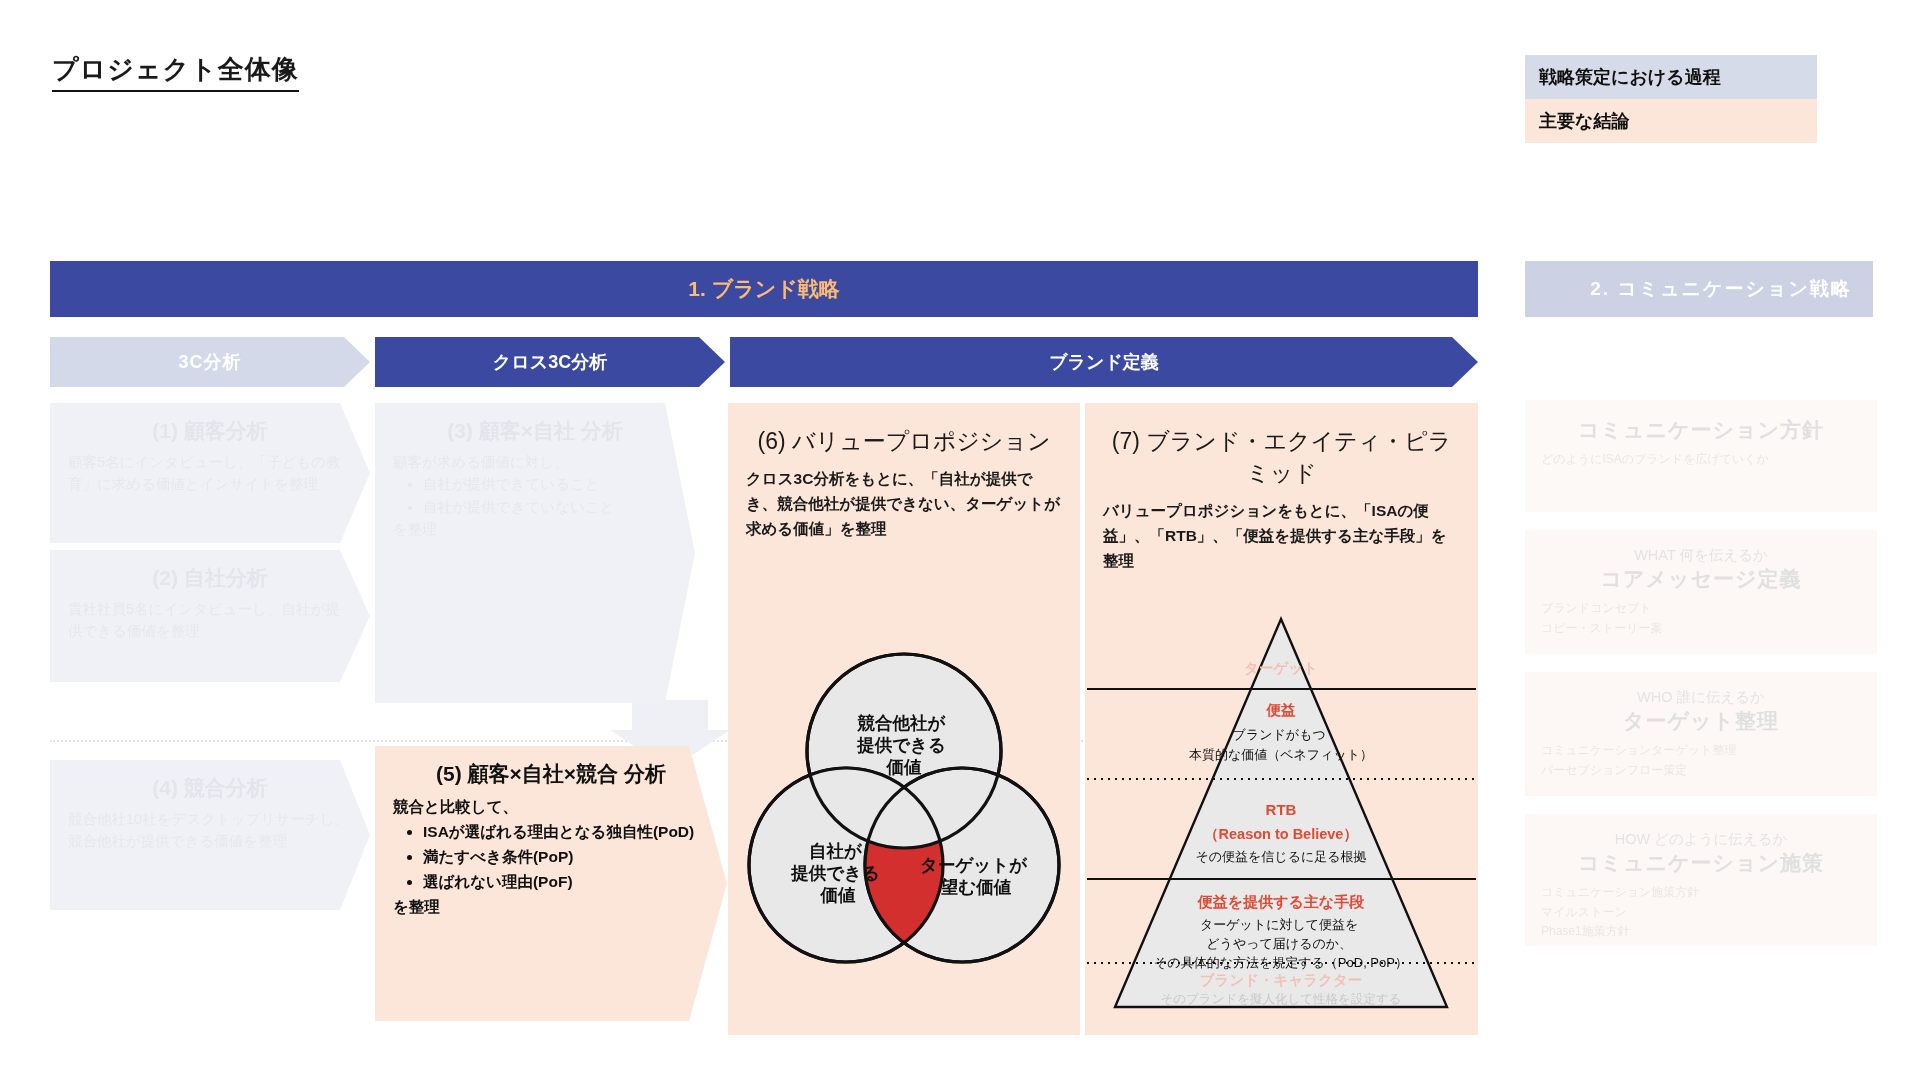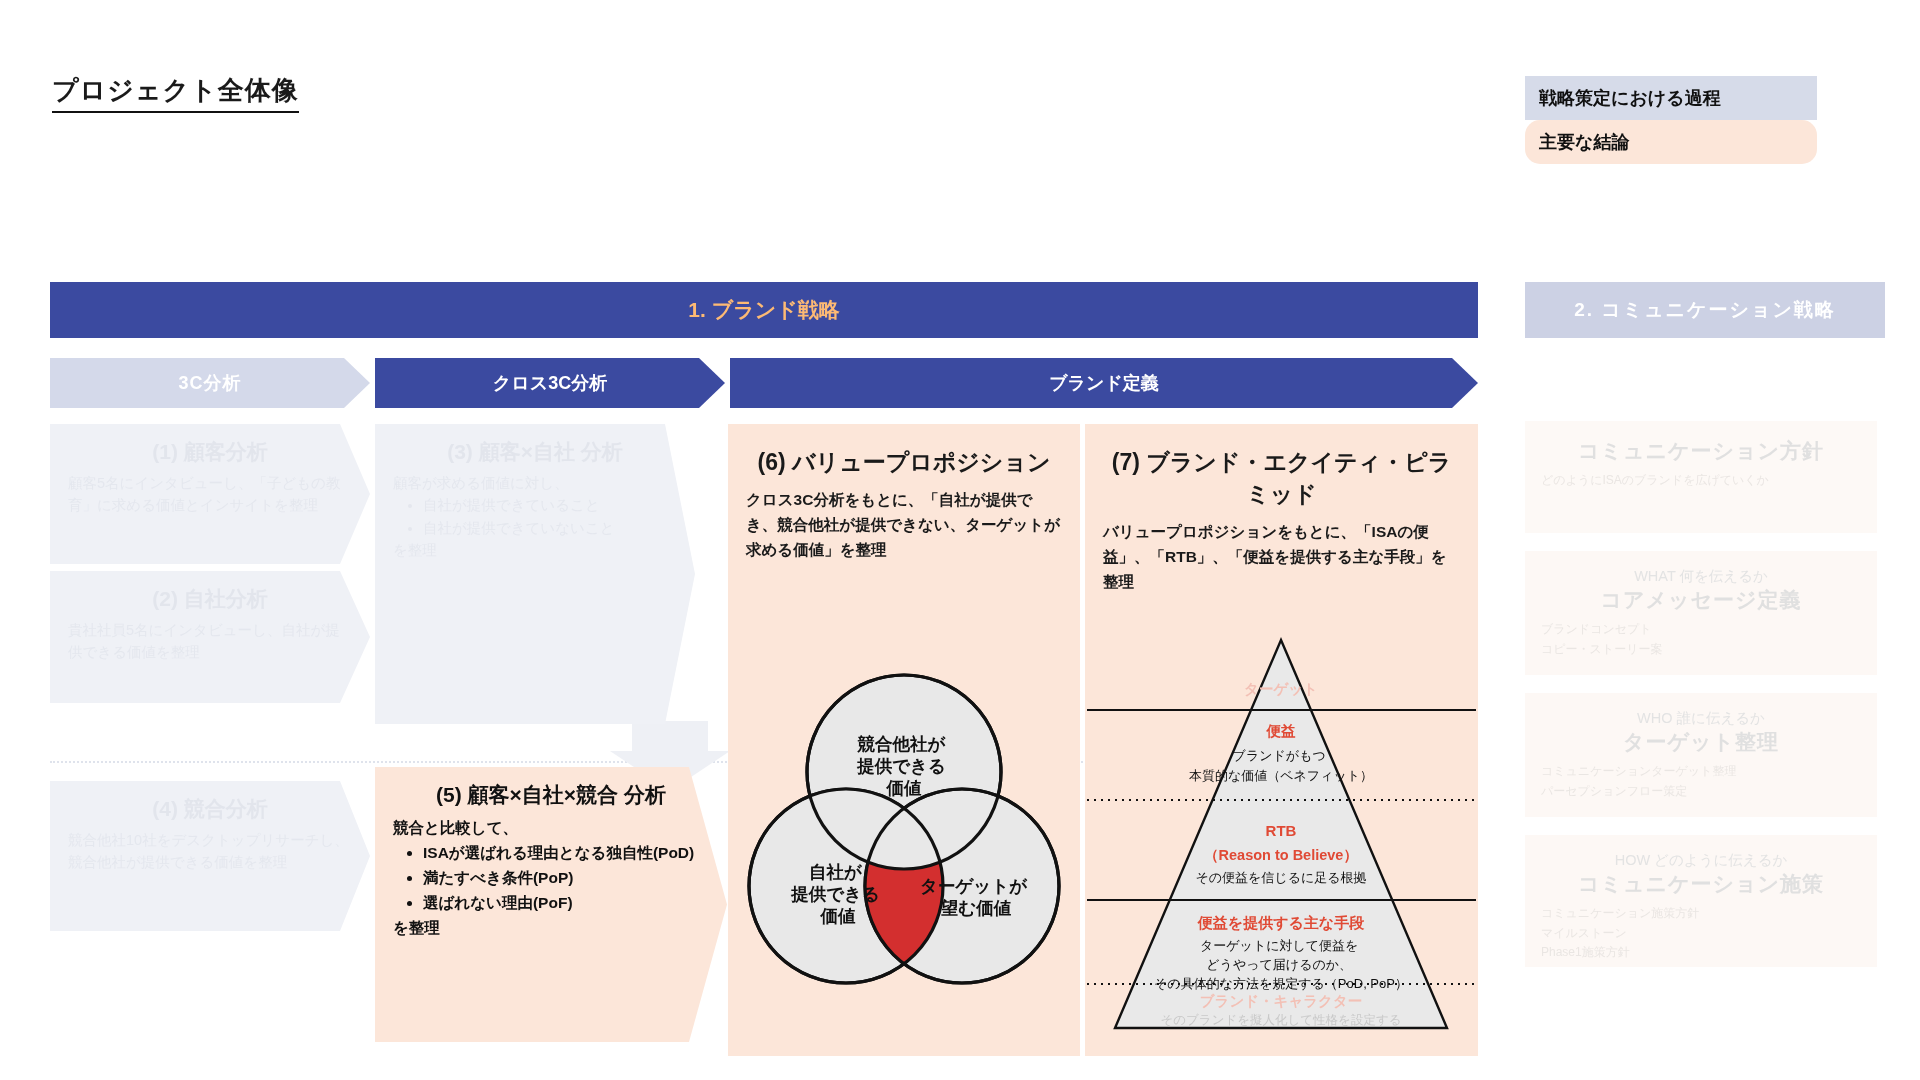--- a/index.html
+++ b/index.html
@@ -5,47 +5,47 @@
 <style>
   html,body{margin:0;padding:0;}
   body{
     width:1920px;height:1080px;
     background:#ffffff;
     font-family:"Liberation Sans","DejaVu Sans",sans-serif;
     color:#1a1a1a;
     overflow:hidden;
     position:relative;
   }
-  .slide{position:absolute;inset:0;margin-top:21px;}
+  .slide{position:absolute;inset:0;}
 
   
   .page-title{
     position:absolute;left:52px;top:52px;
     font-size:26px;font-weight:bold;letter-spacing:1px;
     border-bottom:2.5px solid #111;padding-bottom:3px;
   }
 
   
   .legend{position:absolute;left:1525px;top:55px;width:292px;}
   .legend-row{
     height:44px;display:flex;align-items:center;
     padding-left:14px;font-size:18px;font-weight:bold;color:#111;
     box-sizing:border-box;
   }
   .legend-row.process{background:#d6dbe9;}
-  .legend-row.conclusion{background:#fce6d9;border-radius:15px;}
+  .legend-row.conclusion{background:#fce6d9;}
 
   
   .banner{
     position:absolute;height:56px;
     display:flex;align-items:center;justify-content:center;
     color:#fdba74;font-weight:bold;
   }
   .banner-brand{left:50px;top:261px;width:1428px;background:#3b4aa0;font-size:21px;}
-  .banner-comm{left:1525px;top:261px;width:360px;background:#ccd1e4;font-size:19px;letter-spacing:2px;color:#ffffff;}
+  .banner-comm{left:1525px;top:261px;width:304px;background:#ccd1e4;font-size:19px;letter-spacing:2px;color:#ffffff;padding-left:44px;}
 
   
   .chev{
     position:absolute;height:50px;
     display:flex;align-items:center;justify-content:center;
     color:#fff;font-weight:bold;font-size:18px;
     clip-path:polygon(0 0, calc(100% - 26px) 0, 100% 50%, calc(100% - 26px) 100%, 0 100%);
   }
   .chev-3c{left:50px;top:337px;width:320px;background:#d4d9ea;letter-spacing:1px;}
   .chev-cross{left:375px;top:337px;width:350px;background:#3b4aa0;}
@@ -78,21 +78,21 @@
   }
   .c5{left:375px;top:746px;width:352px;height:275px;}
   .c5 .h{font-size:21px;}
   .c5 .b{font-size:15.5px;line-height:1.62;font-weight:bold;}
   .c5 li{font-weight:bold;}
 
   
   .panel{position:absolute;background:#fce6d9;box-sizing:border-box;padding:22px 18px;}
   .p6{left:728px;top:403px;width:352px;height:632px;}
   .p7{left:1085px;top:403px;width:393px;height:632px;}
-  .panel .h{font-size:23px;font-weight:bold;text-align:center;line-height:1.4;}
+  .panel .h{font-size:23px;font-weight:normal;text-align:center;line-height:1.4;}
   .panel .sub{font-size:15.5px;line-height:1.6;font-weight:bold;margin-top:10px;}
   .p7 .sub{text-align:left;}
 
   
   .venn{position:absolute;left:10px;top:230px;width:332px;height:360px;}
   .venn text{font-family:"Liberation Sans","DejaVu Sans",sans-serif;font-weight:bold;}
 
   
   .pyr{position:absolute;left:2px;top:208px;width:389px;height:410px;}
   .pyr text{font-family:"Liberation Sans","DejaVu Sans",sans-serif;}

